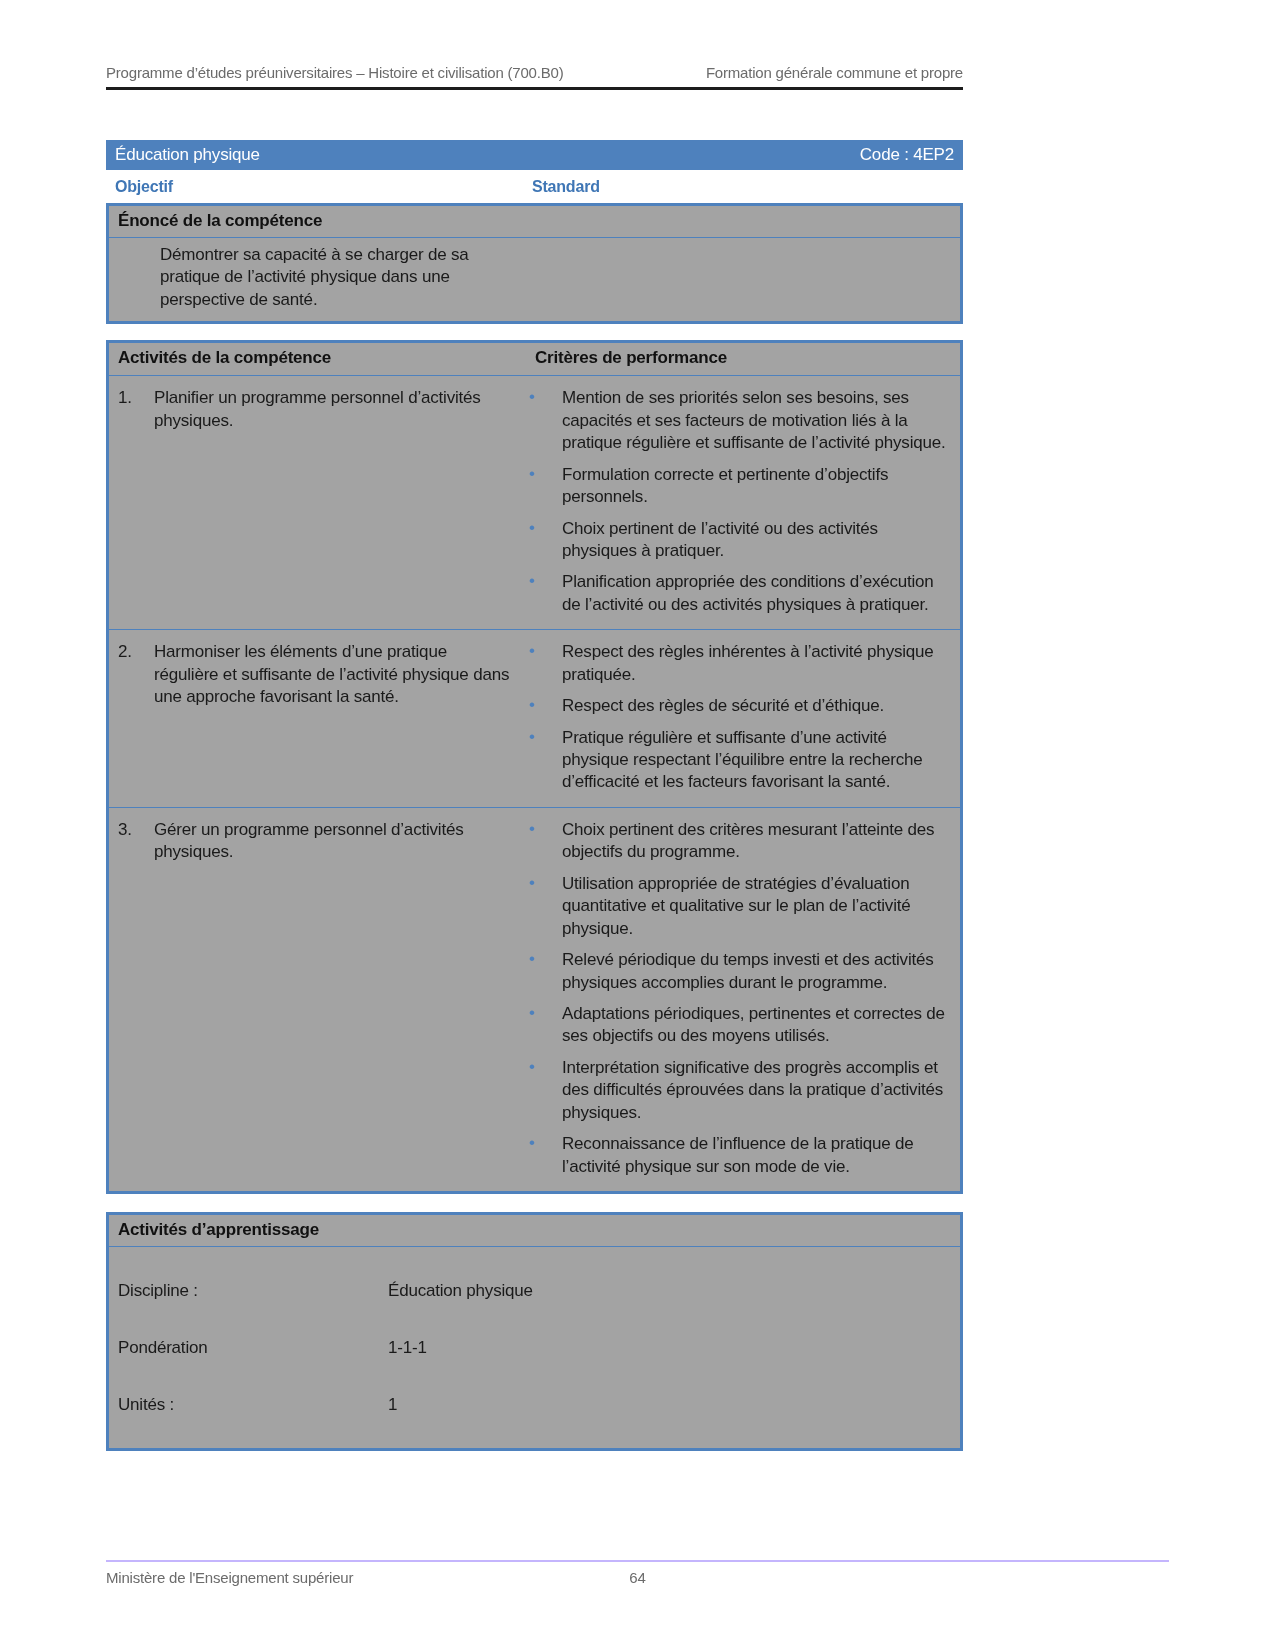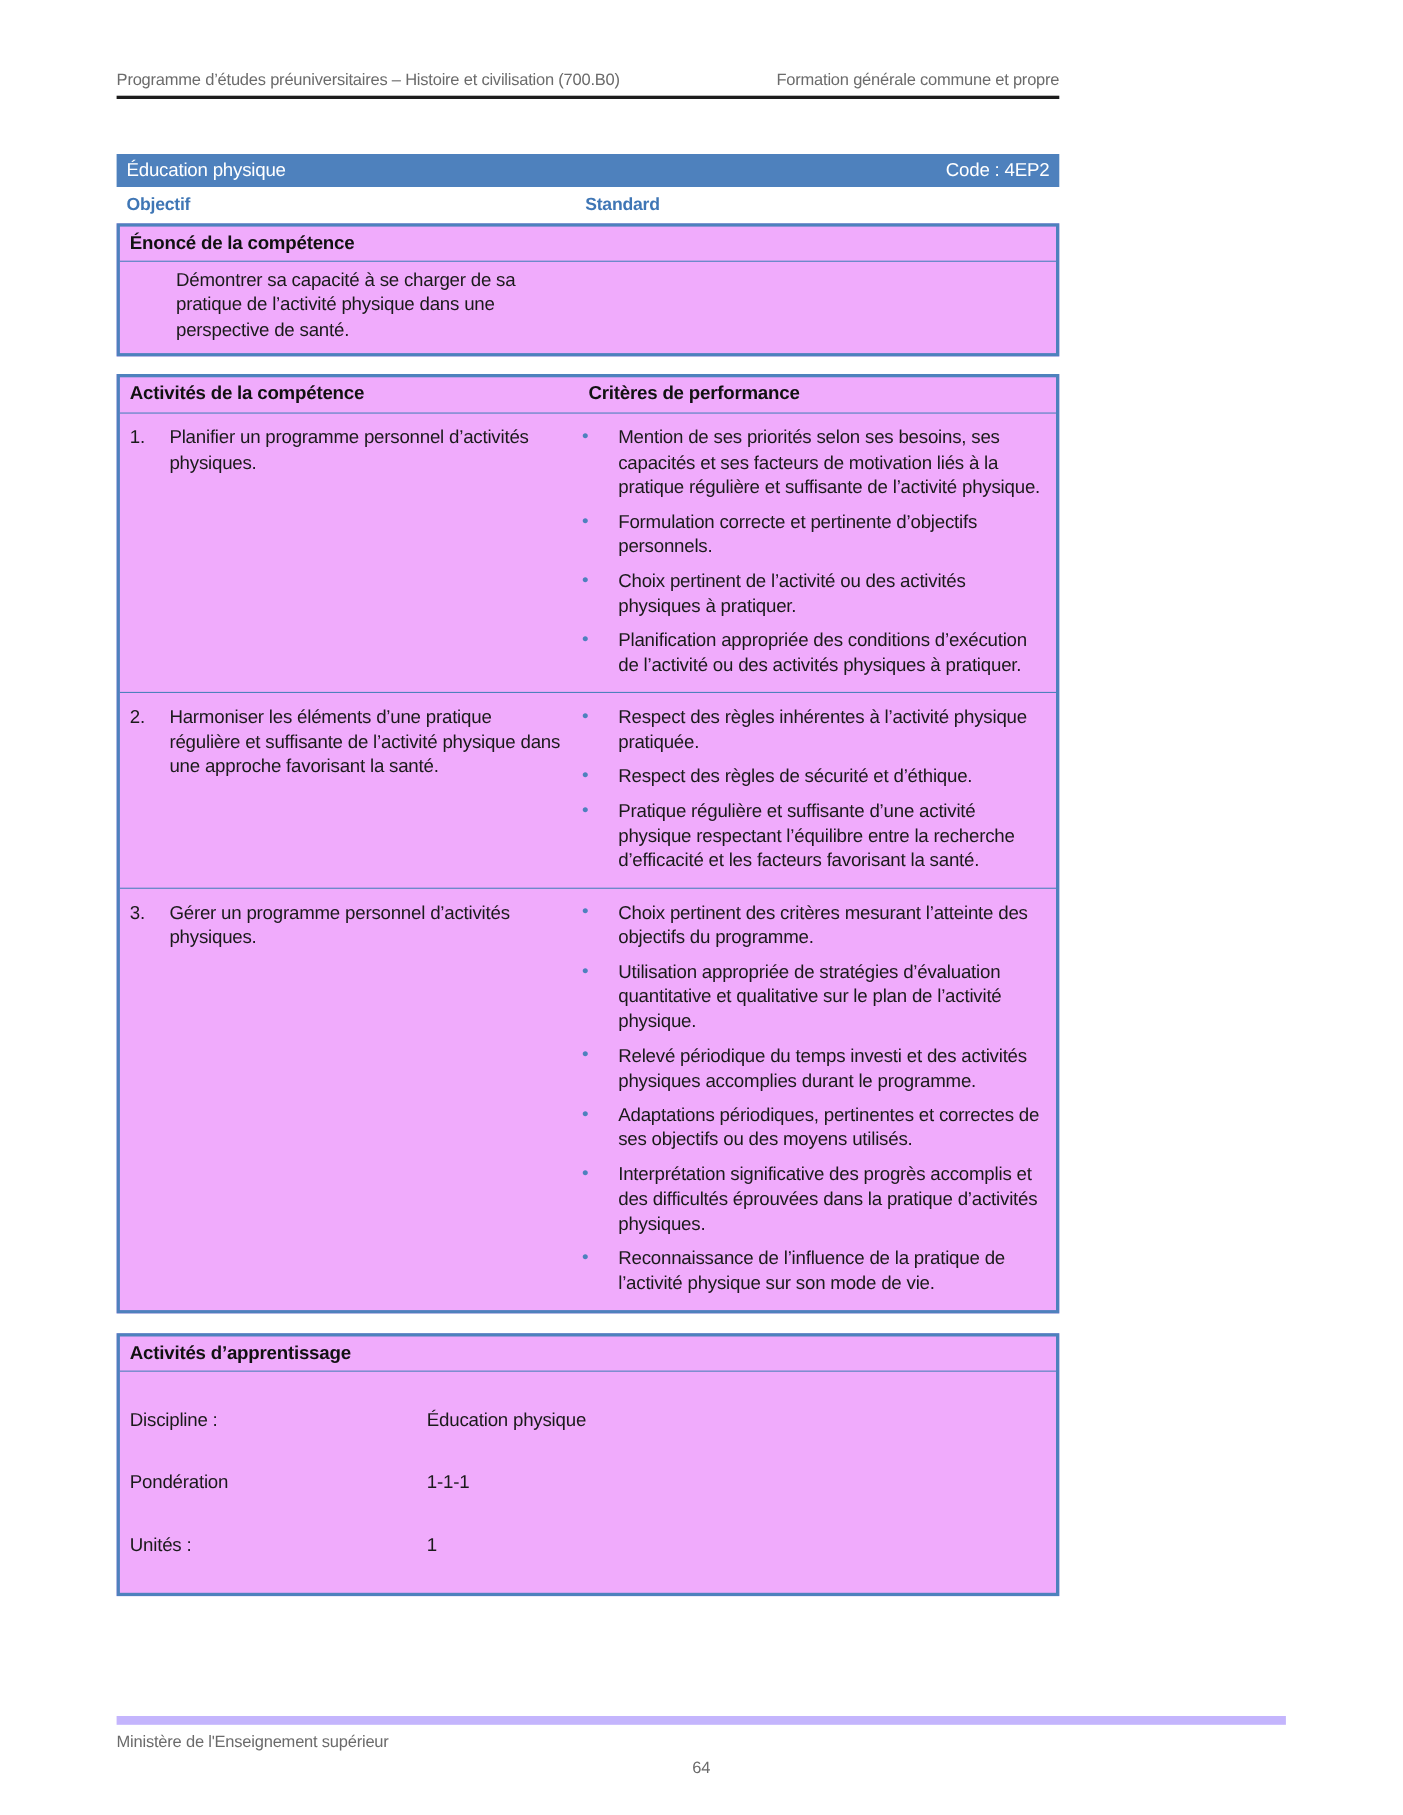--- a/index.html
+++ b/index.html
@@ -29,21 +29,21 @@
   }
 
   
   .col-headings {
     display:grid; grid-template-columns:417px 1fr;
     margin-top:8px; margin-bottom:7px; padding-left:9px;
   }
   .col-h { font-size:16px; font-weight:bold; color:#3F76B5; letter-spacing:-0.2px; }
 
   
-  .tbl { border:3px solid #4E81BD; background:#f0abfc; }
+  .tbl { border:3px solid #4E81BD; background:#a3a3a3; }
   .tbl-head {
     font-weight:bold; font-size:17px; color:#111;
     padding:5px 9px 6px 9px; letter-spacing:-0.2px;
     border-bottom:1px solid #4E81BD;
   }
 
   
   .enonce .tbl-body { padding:6px 9px 10px 9px; }
   .enonce-text { font-size:17px; line-height:1.32; max-width:372px; letter-spacing:-0.2px;margin-left:42px; }
 
@@ -68,25 +68,25 @@
 
   
   .learn { margin-top:18px; padding-bottom:24px; }
   .learn-rows { padding-top:6px; }
   .learn-row { display:grid; grid-template-columns:270px 1fr; padding:8px 0 9px 9px;
                font-size:17px; letter-spacing:-0.2px;margin-top:20px; }
 
   
   .doc-footer {
     position:absolute; left:106px; width:1063px; top:1560px;
-    border-top:8px solid #c4b5fd; padding-top:7px;
+    border-top:2px solid #c4b5fd; padding-top:7px;
     font-size:15px; color:#6b6b6b; letter-spacing:-0.2px;
   }
   .doc-footer .page-num {
-    position:absolute; left:0; right:0; text-align:center; top:7px;margin-top:24px;
+    position:absolute; left:0; right:0; text-align:center; top:7px;
   }
 </style>
 </head>
 <body>
 
 <div class="page">
   <div class="content">
 
     <div class="doc-header">
       <span>Programme d’études préuniversitaires – Histoire et civilisation (700.B0)</span>

